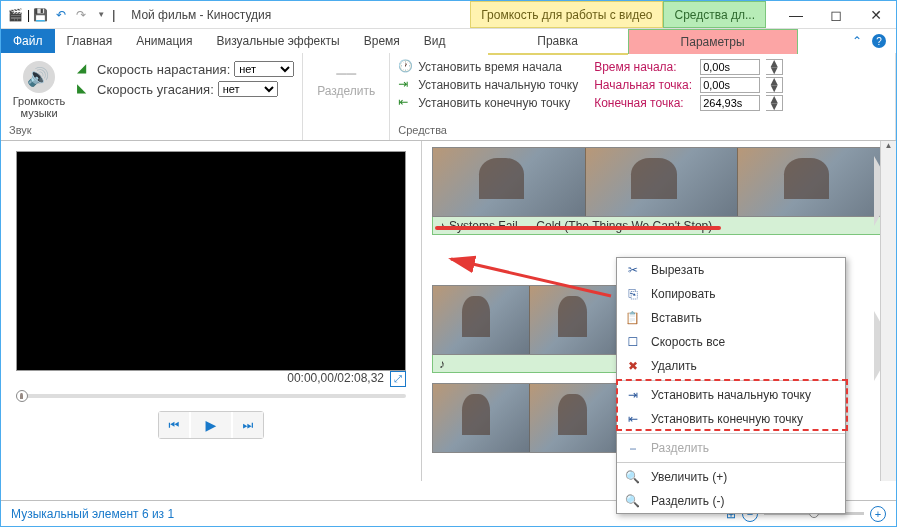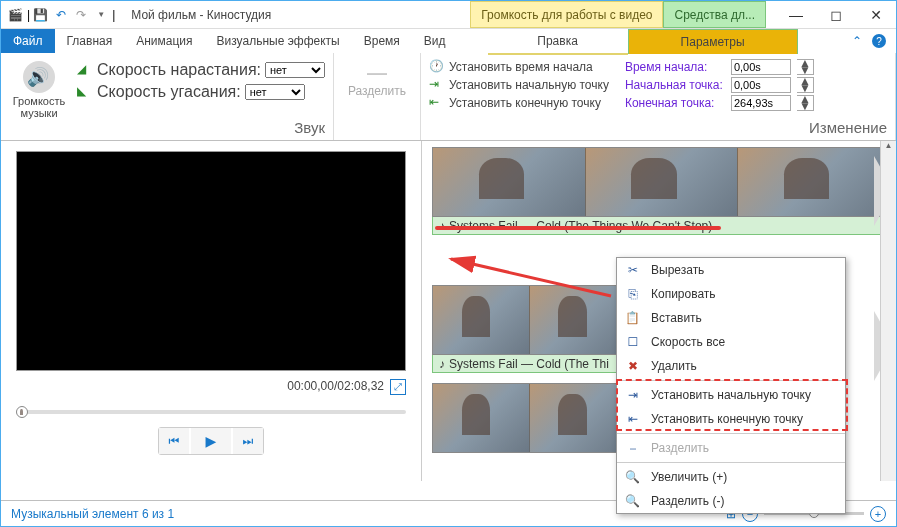--- a/index.html
+++ b/index.html
@@ -16,44 +16,44 @@
 .winbtn { width: 40px; display: flex; align-items: center; justify-content: center; color: #333; font-size: 14px; }
 .tabs { height: 24px; display: flex; align-items: stretch; background: #fff; }
 .tab { padding: 12px 12px; display: flex; align-items: center; color: #444; cursor: pointer; }
 .tab.file { background: #1979ca; color: #fff; }
 .tab.ctx { flex: 0 0 auto; }
 .tab.ctx.yellow { border-bottom: 2px solid #e2d36e; }
 .tab.ctx.green { border-bottom: 2px solid #7cc57c; }
 .tab-right { margin-left: auto; display: flex; align-items: center; gap: 10px; padding-right: 10px; color: #1979ca; }
 .ribbon { height: 88px; background: #fff; border-bottom: 1px solid #bfbfbf; display: flex; }
 .group { border-right: 1px solid #ddd; padding: 4px 8px; display: flex; flex-direction: column; position: relative; }
-.group-label { text-align: right; font-size: 15px; color: #666; margin-top: auto; }
+.group-label { text-align: left; font-size: 11px; color: #666; margin-top: auto; }
 .big-btn { display: flex; flex-direction: column; align-items: center; width: 60px; padding-top: 4px; }
 .big-btn .ico { width: 32px; height: 32px; background: #d9d9d9; border-radius: 50%; display:flex;align-items:center;justify-content:center;color:#555;font-size:18px; }
 .big-btn .lbl { font-size: 11px; text-align: center; color: #444; line-height: 12px; margin-top: 2px; }
 .row-controls { display: flex; flex-direction: column; gap: 4px; padding-top: 4px; }
 .rc { display: flex; align-items: center; gap: 4px; }
 .rc .ico { width: 16px; height: 16px; color:#2b8a2b; }
 .rc select { width: 60px; font-size: 11px; }
-.rc .lbl { font-size: 16px; color: #444; white-space: nowrap; }
+.rc .lbl { font-size: 13px; color: #444; white-space: nowrap; }
 .split-btn { display:flex;flex-direction:column;align-items:center;color:#aaa;padding-top:4px;width:70px; }
 .split-btn .ico{font-size:20px;}
 .time-cmds { display:flex;flex-direction:column;gap:2px;padding-top:2px; }
 .tc { display:flex;align-items:center;gap:4px;font-size:11px;color:#444; }
 .tc .ico{width:16px;height:16px;color:#2b8a2b;}
 .time-vals { display:flex;flex-direction:column;gap:2px;padding:2px 6px; }
 .tv { display:flex;align-items:center;gap:6px;font-size:11px; }
-.tv .lbl{color:#6d28d9;white-space:nowrap;width:100px;}
+.tv .lbl{color:#be185d;white-space:nowrap;width:100px;}
 .tv input{width:60px;font-size:11px;border:1px solid #aaa;padding:1px 2px; }
 .tv .spin{display:flex;flex-direction:column;font-size:6px;color:#555;border:1px solid #aaa;border-left:none;}
 .tv .spin span{line-height:7px;padding:0 2px;}
 .content { display:flex; height: 340px; }
 .preview-pane { width: 420px; padding: 10px; display:flex;flex-direction:column;align-items:center; }
 .preview { width: 390px; height: 220px; background: #000; border:1px solid #999; }
-.time-display { width: 390px; display:flex;justify-content:flex-end;gap:6px;padding:8px 0;font-size:11px;color:#444; }
+.time-display { width: 390px; display:flex;justify-content:flex-end;gap:6px;padding:0 0;font-size:11px;color:#444; }
 .time-display .expand{width:16px;height:16px;border:1px solid #1979ca;color:#1979ca;display:flex;align-items:center;justify-content:center;font-size:10px;}
 .seek { width:390px;height:18px;display:flex;align-items:center; }
 .seek .bar{flex:1;height:4px;background:#ddd;border-radius:2px;position:relative;}
 .seek .thumb{position:absolute;left:0;top:-4px;width:12px;height:12px;border-radius:50%;background:#fff;border:1px solid #888;}
 .transport { display:flex;gap:2px;margin-top:6px;border:1px solid #ccc;border-radius:3px; }
 .transport button{width:30px;height:26px;border:none;background:#f5f5f5;color:#1979ca;font-size:12px;display:flex;align-items:center;justify-content:center;}
 .timeline-pane { flex:1;position:relative;overflow:hidden;border-left:1px solid #ccc;padding:6px 4px 6px 10px; }
 .clip-block { margin-bottom:10px; }
 .thumbs { display:flex;height:70px;border:1px solid #888;background:#333;position:relative;overflow:hidden; }
 .thumbs.first::after{content:"";position:absolute;left:-6px;top:0;bottom:0;width:6px;background:repeating-linear-gradient(#fff,#fff 4px,#000 4px,#000 8px);}
@@ -101,21 +101,21 @@
 
 <div class="tabs">
   <div class="tab file">Файл</div>
   <div class="tab">Главная</div>
   <div class="tab">Анимация</div>
   <div class="tab">Визуальные эффекты</div>
   <div class="tab">Время</div>
   <div class="tab">Вид</div>
   <div style="width:30px"></div>
   <div class="tab ctx yellow" style="width:140px;justify-content:center">Правка</div>
-  <div class="tab ctx green" style="width:170px;justify-content:center;background:#eab308;border:1px solid #7cc57c;border-bottom:none">Параметры</div>
+  <div class="tab ctx green" style="width:170px;justify-content:center;background:#fca5a5;border:1px solid #7cc57c;border-bottom:none">Параметры</div>
   <div class="tab-right">
     <span>⌃</span>
     <span style="background:#1979ca;color:#fff;border-radius:50%;width:14px;height:14px;display:flex;align-items:center;justify-content:center;font-size:10px">?</span>
   </div>
 </div>
 
 <div class="ribbon">
   <div class="group">
     <div style="display:flex;gap:8px">
       <div class="big-btn">
@@ -179,21 +179,21 @@
         <div class="tv">
             <span class="lbl">Конечная точка:</span>
             <input value="264,93s" style="">
             <div class="spin">
               <span>▲</span>
               <span>▼</span>
             </div>
           </div>
       </div>
     </div>
-    <div class="group-label">Изменение</div>
+    <div class="group-label">Средства</div>
   </div>
 </div>
 
 <div class="content">
   <div class="preview-pane">
     <div class="preview"></div>
     <div class="time-display">
       <span>00:00,00/02:08,32</span>
       <span class="expand">⤢</span>
     </div>
@@ -227,21 +227,20 @@
 
     <div style="height:40px"></div>
 
     <div class="clip-block" style="width:195px">
       <div class="thumbs">
           <div class="thumb"></div>
           <div class="thumb"></div>
         </div>
       <div class="audio-bar">
           <span>♪</span>
-          <span>Systems Fail — Cold (The Thi</span>
         </div>
     </div>
     <div class="side-tri" style="top:170px">
         <div class="tri-right"></div>
       </div>
 
     <div class="clip-block" style="width:195px;margin-top:4px">
       <div class="thumbs">
           <div class="thumb"></div>
           <div class="thumb"></div>

